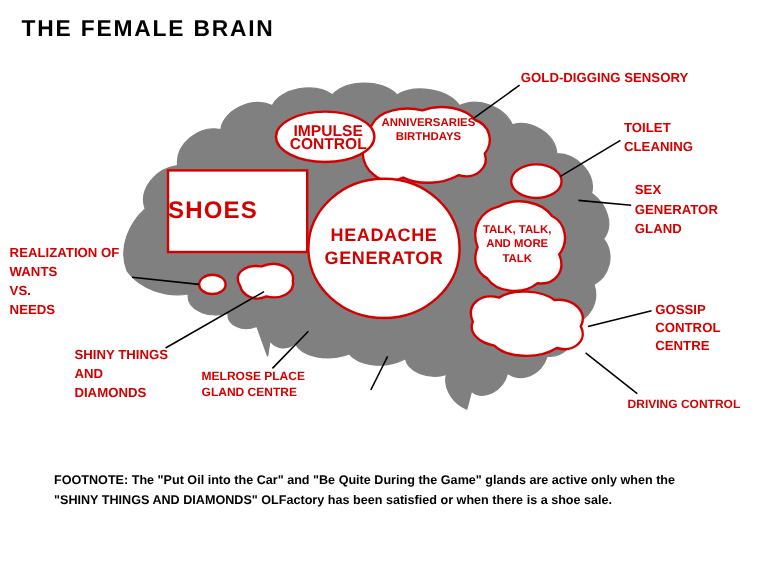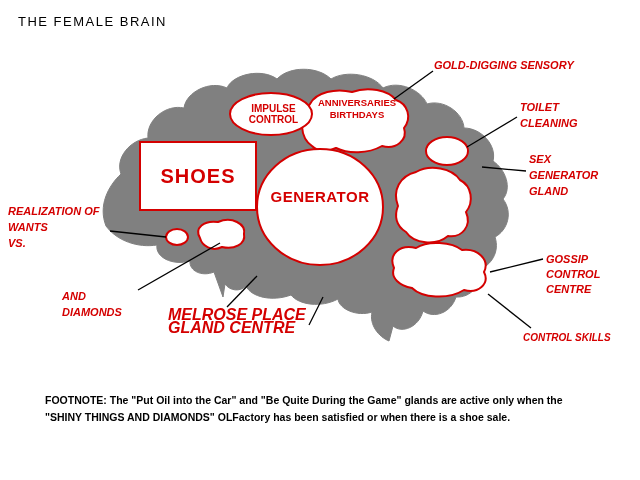--- a/index.html
+++ b/index.html
@@ -11,29 +11,29 @@
   html,body{margin:0;padding:0;background:#fff;}
   .stage{
     position:relative;width:640px;height:480px;background:var(--bg);
     font-family:"Liberation Sans", sans-serif;overflow:hidden;
   }
   .art{position:absolute;left:0;top:0;}
   .region{fill:#ffffff;stroke:var(--accent);stroke-width:2;}
   .connector{stroke:var(--line);stroke-width:1.3;}
   .title{
     position:absolute;left:18px;top:14px;color:#000;
-    font-size:13px;font-weight:normal;letter-spacing:1.5px;white-space:nowrap;
+    font-size:19px;font-weight:bold;letter-spacing:1.5px;white-space:nowrap;
   }
   .region-label{
     position:absolute;color:var(--accent);font-weight:bold;
     text-align:center;white-space:nowrap;
   }
   .callout{
     position:absolute;color:var(--accent);font-weight:bold;
-    font-size:11px;line-height:15px;white-space:nowrap;font-style:italic;
+    font-size:11px;line-height:15px;white-space:nowrap;
   }
   .footnote{
     position:absolute;color:#000;font-weight:bold;
     font-size:10.5px;line-height:17px;white-space:nowrap;
   }
 </style>
 </head>
 <body>
 
 <div class="stage">
@@ -94,38 +94,44 @@
     <line class="connector" x1="517" y1="117" x2="467" y2="147"></line>
     <line class="connector" x1="526" y1="171" x2="482" y2="167"></line>
     <line class="connector" x1="543" y1="259" x2="490" y2="272"></line>
     <line class="connector" x1="531" y1="328" x2="488" y2="294"></line>
     <line class="connector" x1="110" y1="231" x2="166" y2="237"></line>
     <line class="connector" x1="138" y1="290" x2="220" y2="243"></line>
     <line class="connector" x1="227" y1="307" x2="257" y2="276"></line>
     <line class="connector" x1="309" y1="325" x2="323" y2="297"></line>
   </svg>
 
-  <div class="region-label" style="left:140px;top:142px;width:116px;height:68px;font-size:20px;letter-spacing:1px;display:flex;align-items:center;justify-content:center">
+  <div class="region-label" style="left:140px;top:142px;width:116px;height:68px;font-size:20px;letter-spacing:1px;display:flex;align-items:center;">
     <div>SHOES</div>
   </div>
 
   <div class="region-label" style="left:256px;top:187px;width:128px;font-size:15px;line-height:19px;letter-spacing:0.5px">
+    <div>HEADACHE</div>
     <div>GENERATOR</div>
   </div>
 
-  <div class="region-label" style="left:231px;top:103px;width:85px;font-size:10px;line-height:11px">
+  <div class="region-label" style="left:231px;top:103px;width:85px;font-size:13px;line-height:11px">
     <div>IMPULSE</div>
     <div>CONTROL</div>
   </div>
 
   <div class="region-label" style="left:309px;top:97px;width:96px;font-size:9.5px;line-height:12px">
     <div>ANNIVERSARIES</div>
     <div>BIRTHDAYS</div>
   </div>
 
+  <div class="region-label" style="left:394px;top:186px;width:74px;font-size:9.5px;line-height:12px">
+    <div>TALK, TALK,</div>
+    <div>AND MORE</div>
+    <div>TALK</div>
+  </div>
 
   <div class="callout" style="left:434px;top:58px">
     <div>GOLD-DIGGING SENSORY</div>
   </div>
 
   <div class="callout" style="left:520px;top:99px;line-height:16px">
     <div>TOILET</div>
     <div>CLEANING</div>
   </div>
 
@@ -135,35 +141,37 @@
     <div>GLAND</div>
   </div>
 
   <div class="callout" style="left:546px;top:252px;line-height:15px">
     <div>GOSSIP</div>
     <div>CONTROL</div>
     <div>CENTRE</div>
   </div>
 
   <div class="callout" style="left:523px;top:330px;font-size:10px">
-    <div>CONTROL SKILLS</div>
+    <div>DRIVING CONTROL</div>
   </div>
 
   <div class="callout" style="left:8px;top:203px;line-height:16px">
     <div>REALIZATION OF</div>
     <div>WANTS</div>
     <div>VS.</div>
+    <div>NEEDS</div>
   </div>
 
   <div class="callout" style="left:62px;top:288px;line-height:16px">
+    <div>SHINY THINGS</div>
     <div>AND</div>
     <div>DIAMONDS</div>
   </div>
 
-  <div class="callout" style="left:168px;top:308px;font-size:16px;line-height:13px">
+  <div class="callout" style="left:168px;top:308px;font-size:10px;line-height:13px">
     <div>MELROSE PLACE</div>
     <div>GLAND CENTRE</div>
   </div>
 
 
   <div class="footnote" style="left:45px;top:392px">
     <div>FOOTNOTE:  The "Put Oil into the Car" and "Be Quite During the Game" glands are active only when the</div>
     <div>"SHINY THINGS AND DIAMONDS" OLFactory has been satisfied or when there is a shoe sale.</div>
   </div>
 

